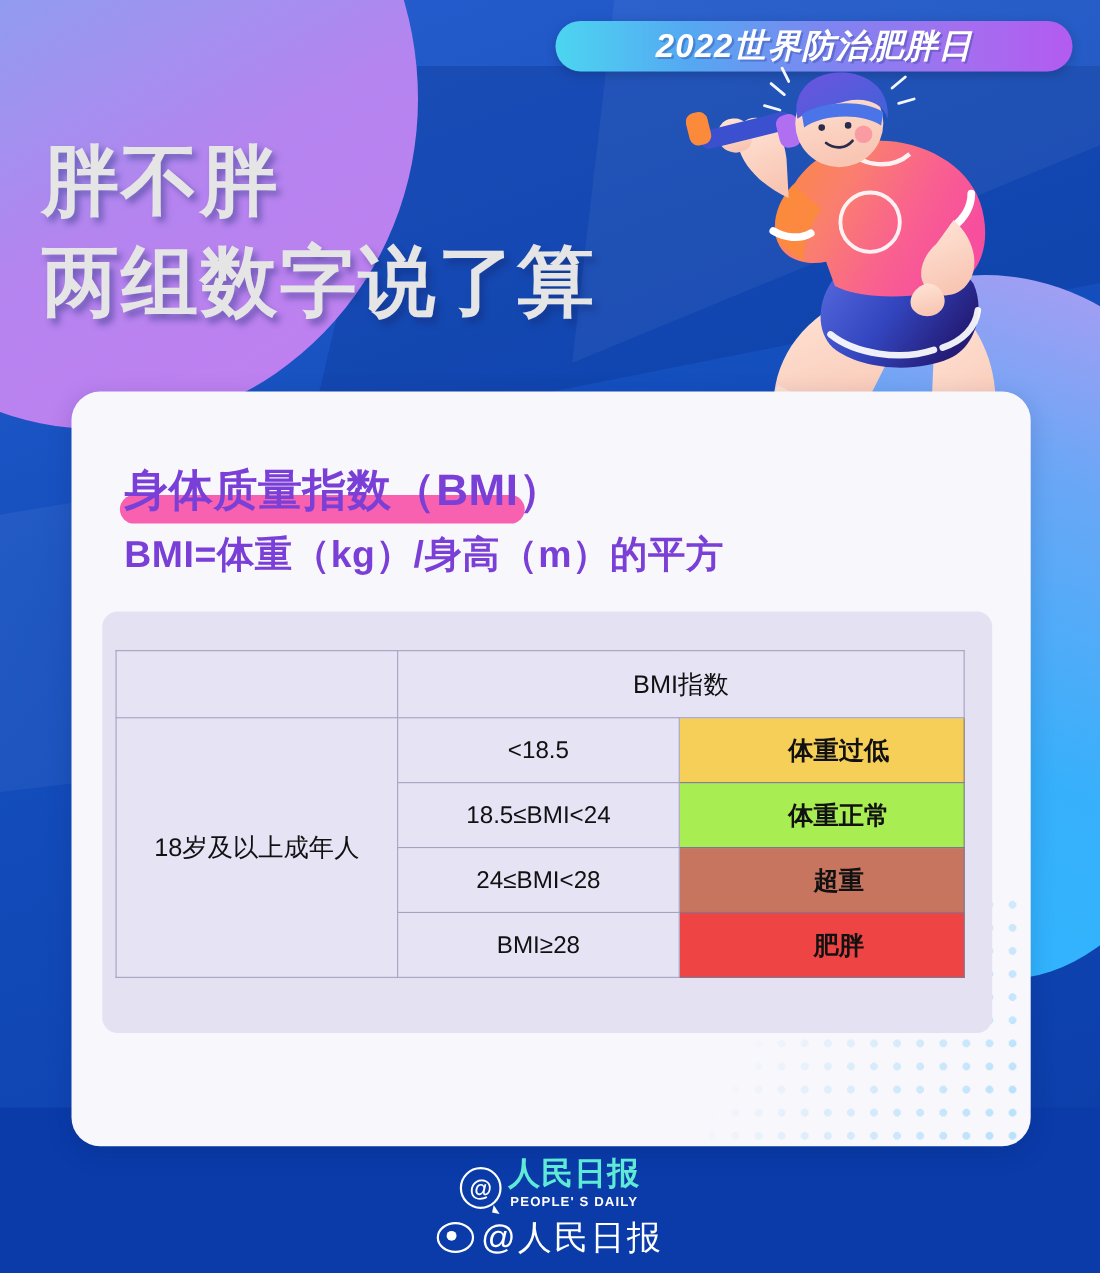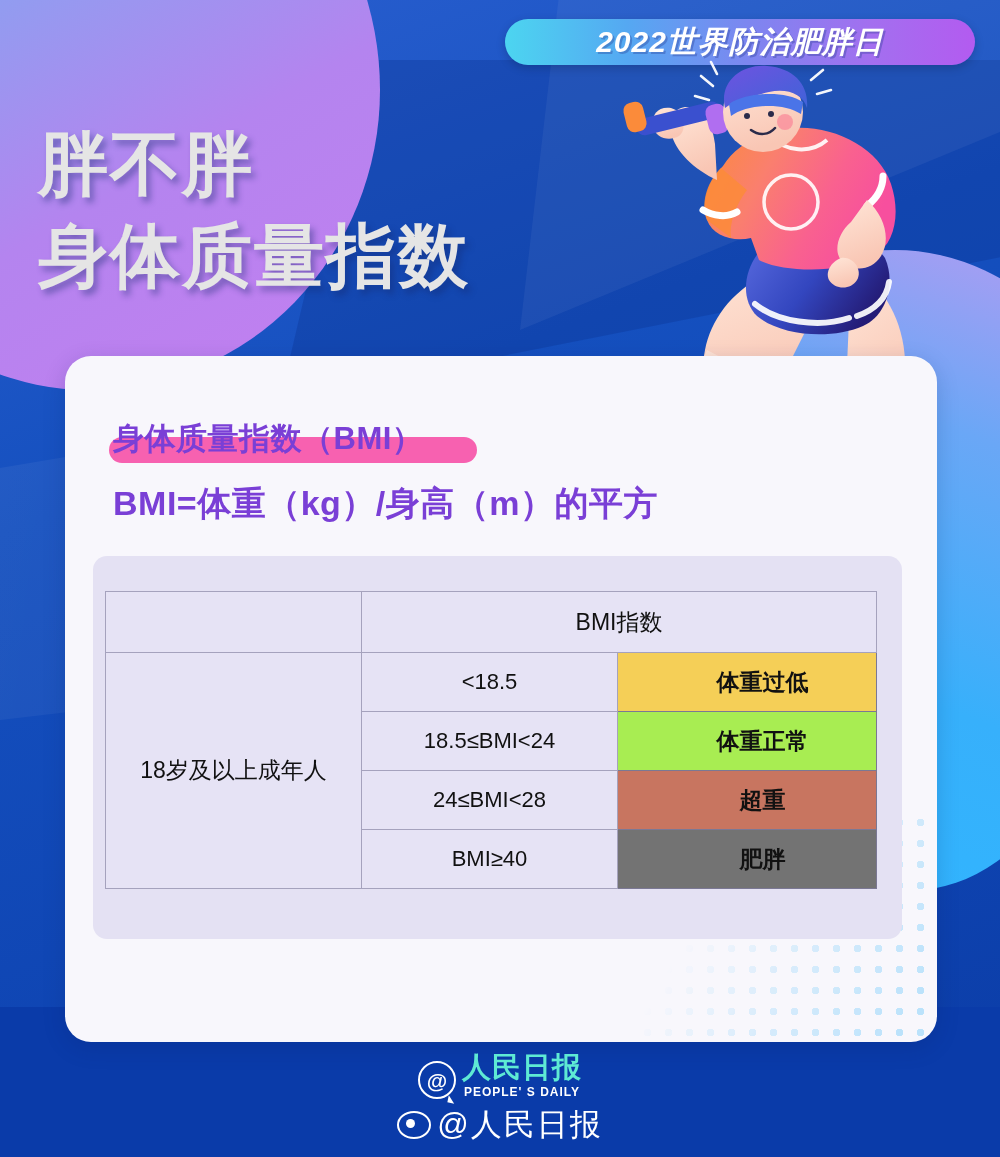--- a/index.html
+++ b/index.html
@@ -118,21 +118,21 @@
   }
   .sec-head-hl{
     position:absolute;left:-4px;bottom:-3px;
     width:368px;height:26px;
     background:#f761b0;
     border-radius:13px;
     z-index:0;
   }
   .sec-head-txt{
     position:relative;z-index:1;
-    font-size:31px;font-weight:bold;
+    font-size:40px;font-weight:bold;
     color:#7a3fd6;
     letter-spacing:.5px;
     white-space:nowrap;
   }
   .formula{
     position:absolute;left:48px;top:125px;
     font-size:34px;font-weight:bold;
     color:#7a3fd6;
     letter-spacing:.5px;
     white-space:nowrap;
@@ -238,21 +238,21 @@
   <div class="bg-facet-a"></div>
   <div class="bg-facet-c"></div>
   <div class="bg-bottom"></div>
 
   <div class="badge">
     <span class="badge-text">2022世界防治肥胖日</span>
   </div>
 
   <div class="headline">
     <div class="headline-line">胖不胖</div>
-    <div class="headline-line">身体质量指数</div>
+    <div class="headline-line">两组数字说了算</div>
   </div>
 
   <div class="illus">
     <svg viewBox="0 0 400 420" xmlns="http://www.w3.org/2000/svg" aria-hidden="true">
       <defs>
         <linearGradient id="gShirt" x1="0" y1="0" x2="1" y2="0.4">
           <stop offset="0%" stop-color="#fb8b3a"></stop>
           <stop offset="38%" stop-color="#fa7f6e"></stop>
           <stop offset="72%" stop-color="#f9618f"></stop>
           <stop offset="100%" stop-color="#f74f9e"></stop>
@@ -359,22 +359,22 @@
           </tr>
           <tr>
             <td>18.5≤BMI&lt;24</td>
             <td class="statuscell" style="background-color: rgb(168, 237, 82);">体重正常</td>
           </tr>
           <tr>
             <td>24≤BMI&lt;28</td>
             <td class="statuscell" style="background-color: rgb(200, 117, 96);">超重</td>
           </tr>
           <tr>
-            <td>BMI≥40</td>
-            <td class="statuscell" style="background-color: #737373;">肥胖</td>
+            <td>BMI≥28</td>
+            <td class="statuscell" style="background-color: #ef4444;">肥胖</td>
           </tr>
         </tbody>
       </table>
     </div>
   </div>
 
   <div class="footer">
     <div class="logo-row1">
       <span class="logo-at">@</span>
       <span style="display:flex;flex-direction:column;align-items:center;">

